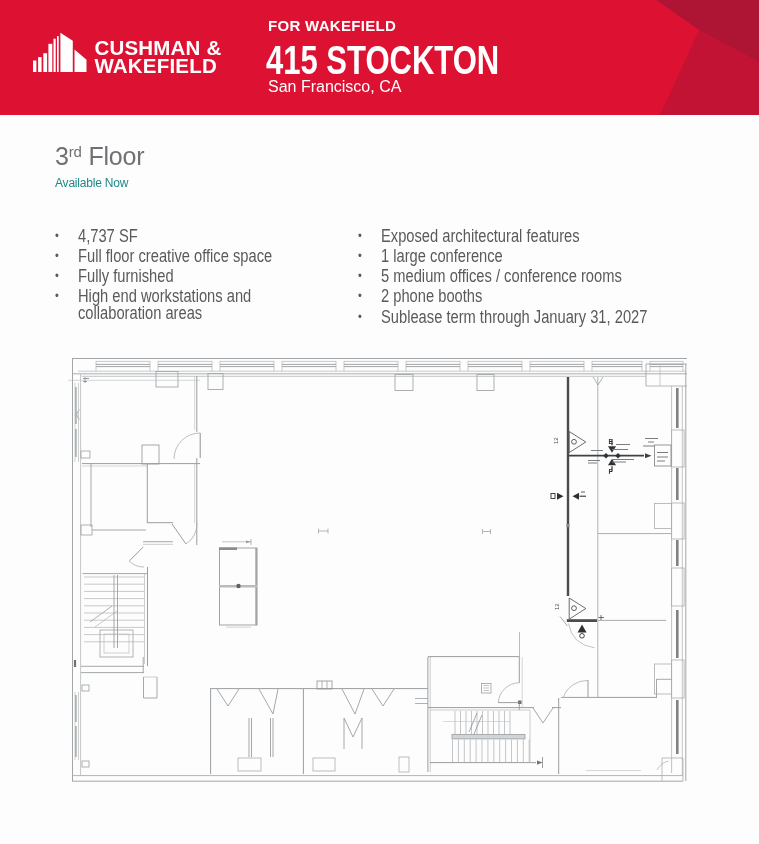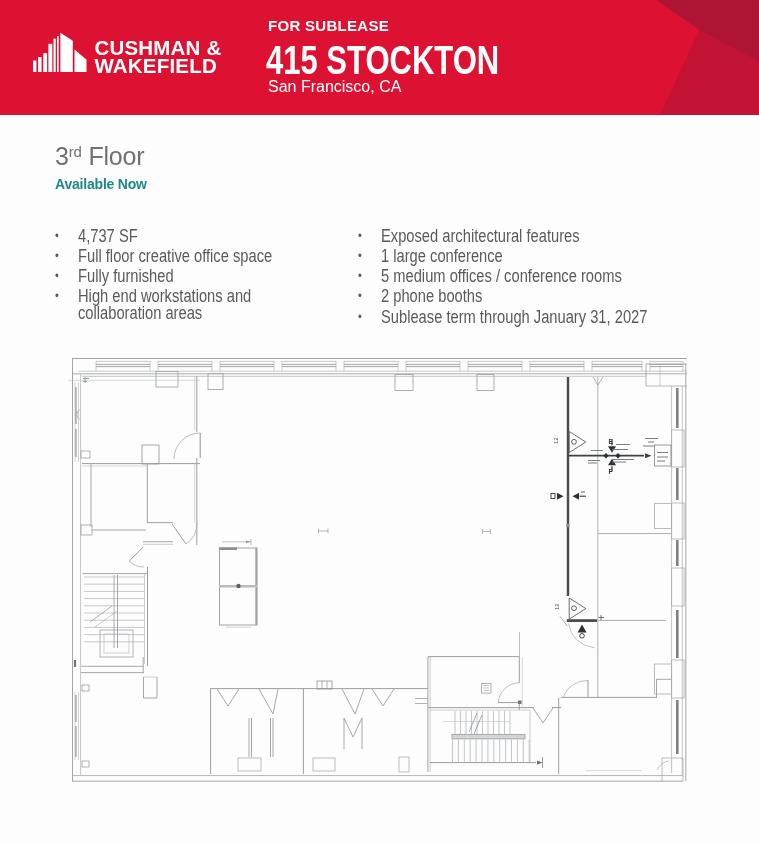--- a/index.html
+++ b/index.html
@@ -25,30 +25,30 @@
       <rect x="15.4" y="15.8" width="3.9" height="28.2"></rect>
       <rect x="20.5" y="10.7" width="2.2" height="33.3"></rect>
       <rect x="24" y="8.1" width="1.7" height="35.9"></rect>
       <polygon points="27.4,4.7 39.8,12.8 39.8,44 27.4,44"></polygon>
       <polygon points="41.5,21.4 53.5,31.7 53.5,44 41.5,44"></polygon>
     </g>
     <text x="61.4" y="26.7" font-size="20.5" font-weight="bold" fill="#fff" letter-spacing="0.2" font-family="Liberation Sans, sans-serif">CUSHMAN &amp;</text>
     <text x="61.4" y="44.7" font-size="20.5" font-weight="bold" fill="#fff" letter-spacing="0.2" font-family="Liberation Sans, sans-serif">WAKEFIELD</text>
   </svg>
 
-  <div class="abs" style="left:268px;top:16.5px;color:#fff;font-size:15px;font-weight:bold;letter-spacing:0.3px;">FOR SUBLEASE</div>
+  <div class="abs" style="left:268px;top:16.5px;color:#fff;font-size:15px;font-weight:bold;letter-spacing:0.3px;">FOR WAKEFIELD</div>
 
   <div class="abs" style="left:266px;top:38px;color:#fff;font-size:40px;font-weight:bold;letter-spacing:0px;transform:scaleX(0.775);transform-origin:0 0;white-space:nowrap;">415 STOCKTON</div>
 
   <div class="abs" style="left:268px;top:78px;color:#fff;font-size:16px;">San Francisco, CA</div>
 </div>
 
 <div class="abs" style="left:55px;top:141.5px;color:#717175;font-size:25px;letter-spacing:-0.2px;">3<span style="font-size:15px;vertical-align:8px;">rd</span> Floor</div>
 
-<div class="abs" style="left:55px;top:175.5px;color:#1E8A87;font-size:14px;font-weight:bold;letter-spacing:-0.2px;">Available Now</div>
+<div class="abs" style="left:55px;top:175.5px;color:#1E8A87;font-size:12px;font-weight:normal;letter-spacing:-0.2px;">Available Now</div>
 
 <div class="abs" style="left:55px;top:227.6px;width:280px;color:#5a5a5c;font-size:17.5px;letter-spacing:0px;line-height:16.2px;transform:scaleX(0.84);transform-origin:0 0;">
   <div style="display:flex;margin-bottom:4.1px;">
       <span style="width:27.4px;flex:none;font-size:13px;">•</span>
       <span>4,737 SF</span>
     </div>
   <div style="display:flex;margin-bottom:4.1px;">
       <span style="width:27.4px;flex:none;font-size:13px;">•</span>
       <span>Full floor creative office space</span>
     </div>

